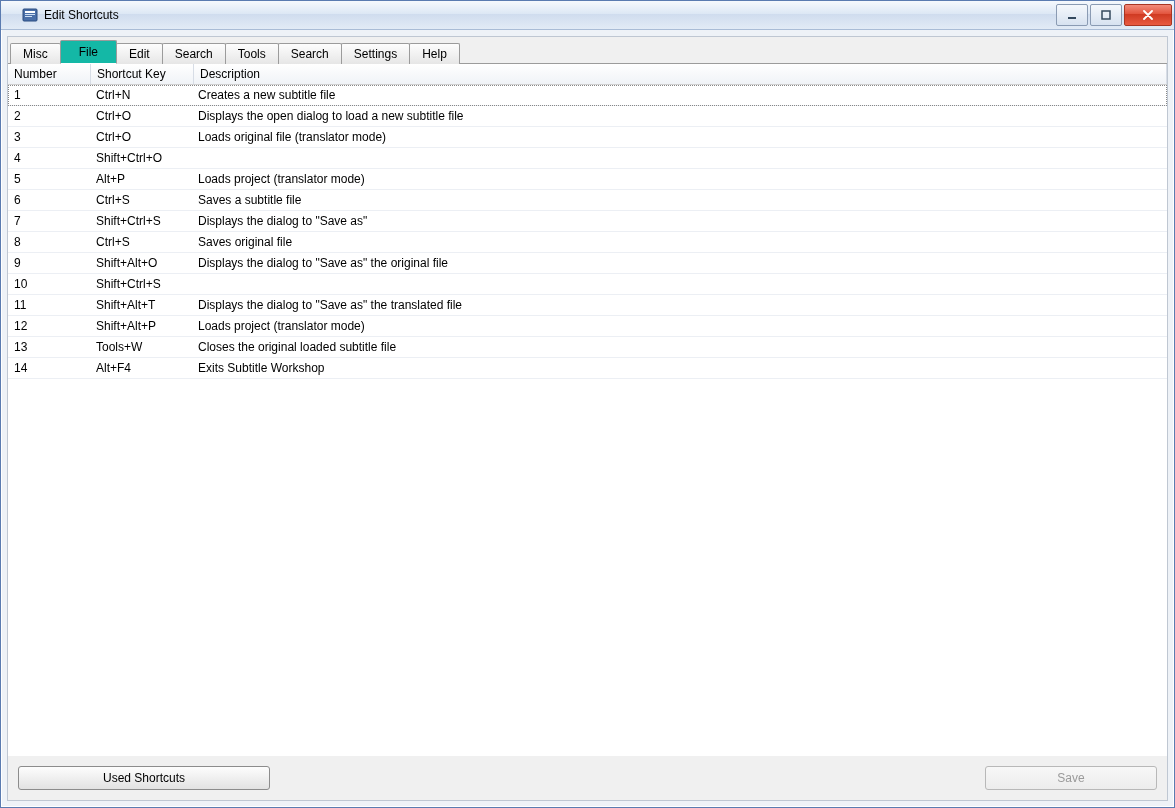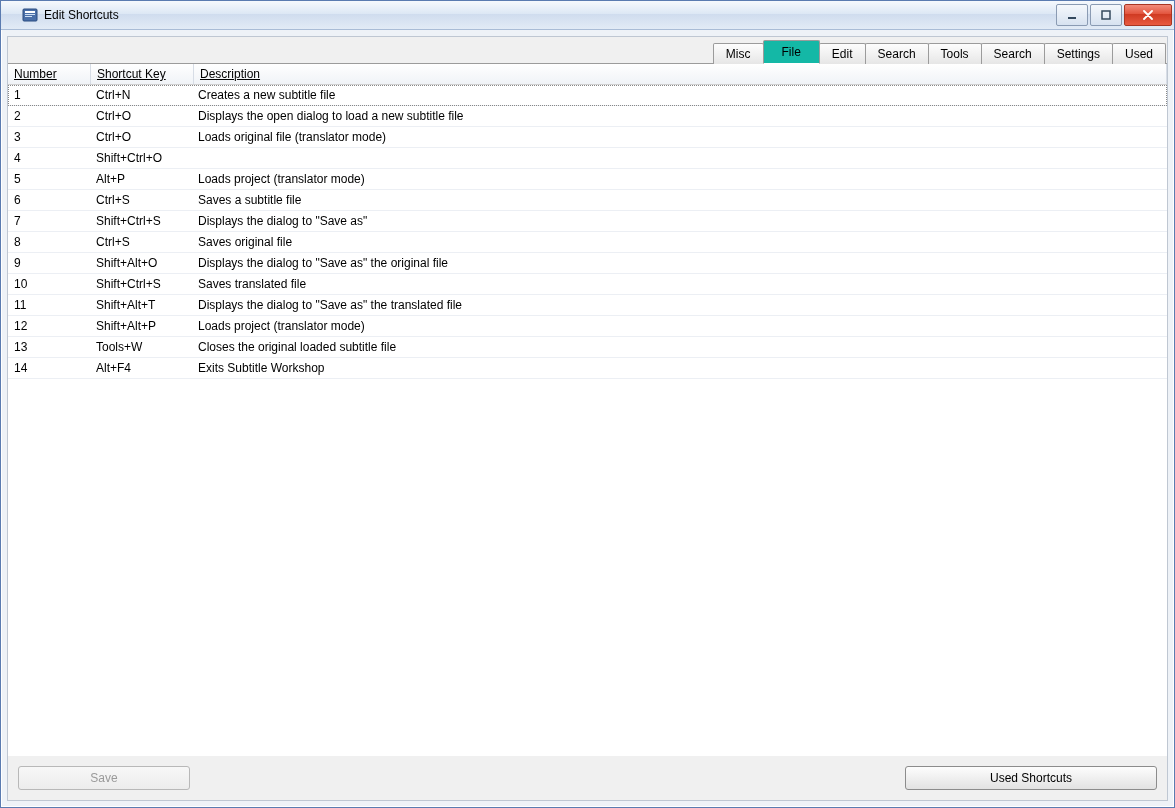--- a/index.html
+++ b/index.html
@@ -72,21 +72,20 @@
   }
   
   .tabs {
     display: flex;
     align-items: flex-end;
     padding: 2px 2px 0 2px;
     background: #f0f0f0;
     border-bottom: 1px solid #9b9b9b;
     gap: 0;
     flex-shrink: 0;
-    justify-content: flex-end;
   }
   .tab {
     border: 1px solid #9b9b9b;
     border-bottom: none;
     padding: 3px 12px;
     background: linear-gradient(to bottom, #fdfdfd, #e6e6e6);
     margin-right: -1px;
     position: relative;
     top: 1px;
     cursor: default;
@@ -116,21 +115,20 @@
     font-size: 12px;
     border-bottom: 1px solid #d0d0d0;
     background: linear-gradient(to bottom, #ffffff, #f0f3f7);
     flex-shrink: 0;
   }
   .th {
     padding: 3px 6px;
     border-right: 1px solid #d7dde6;
     color: #000;
     cursor: default;
-    text-decoration: underline;
   }
   .col-num { width: 70px; }
   .col-key { width: 90px; }
   .col-desc { flex: 1; }
   .tbody {
     flex: 1;
     overflow: auto;
   }
   .row {
     display: flex;
@@ -211,21 +209,21 @@
   <div class="client">
 
     <div class="tabs" id="tabs">
         <div class="tab">Misc</div>
         <div class="tab active">File</div>
         <div class="tab">Edit</div>
         <div class="tab">Search</div>
         <div class="tab">Tools</div>
         <div class="tab">Search</div>
         <div class="tab">Settings</div>
-        <div class="tab">Used</div>
+        <div class="tab">Help</div>
       </div>
 
     <div class="table-wrap">
       <div class="thead">
         <div class="th col-num">Number</div>
         <div class="th col-key">Shortcut Key</div>
         <div class="th col-desc">Description</div>
       </div>
       <div class="tbody" id="tbody">
           <div class="row selected">
@@ -268,21 +266,20 @@
             <div class="cell col-desc">Saves original file</div>
           </div>
           <div class="row">
             <div class="cell col-num">9</div>
             <div class="cell col-key">Shift+Alt+O</div>
             <div class="cell col-desc">Displays the dialog to "Save as" the original file</div>
           </div>
           <div class="row">
             <div class="cell col-num">10</div>
             <div class="cell col-key">Shift+Ctrl+S</div>
-            <div class="cell col-desc">Saves translated file</div>
           </div>
           <div class="row">
             <div class="cell col-num">11</div>
             <div class="cell col-key">Shift+Alt+T</div>
             <div class="cell col-desc">Displays the dialog to "Save as" the translated file</div>
           </div>
           <div class="row">
             <div class="cell col-num">12</div>
             <div class="cell col-key">Shift+Alt+P</div>
             <div class="cell col-desc">Loads project (translator mode)</div>
@@ -294,18 +291,18 @@
           </div>
           <div class="row">
             <div class="cell col-num">14</div>
             <div class="cell col-key">Alt+F4</div>
             <div class="cell col-desc">Exits Subtitle Workshop</div>
           </div>
         </div>
     </div>
 
     <div class="bottom-bar">
+      <div class="btn">Used Shortcuts</div>
       <div class="btn save">Save</div>
-      <div class="btn">Used Shortcuts</div>
     </div>
 
   </div>
 </div>
 
 </body></html>

